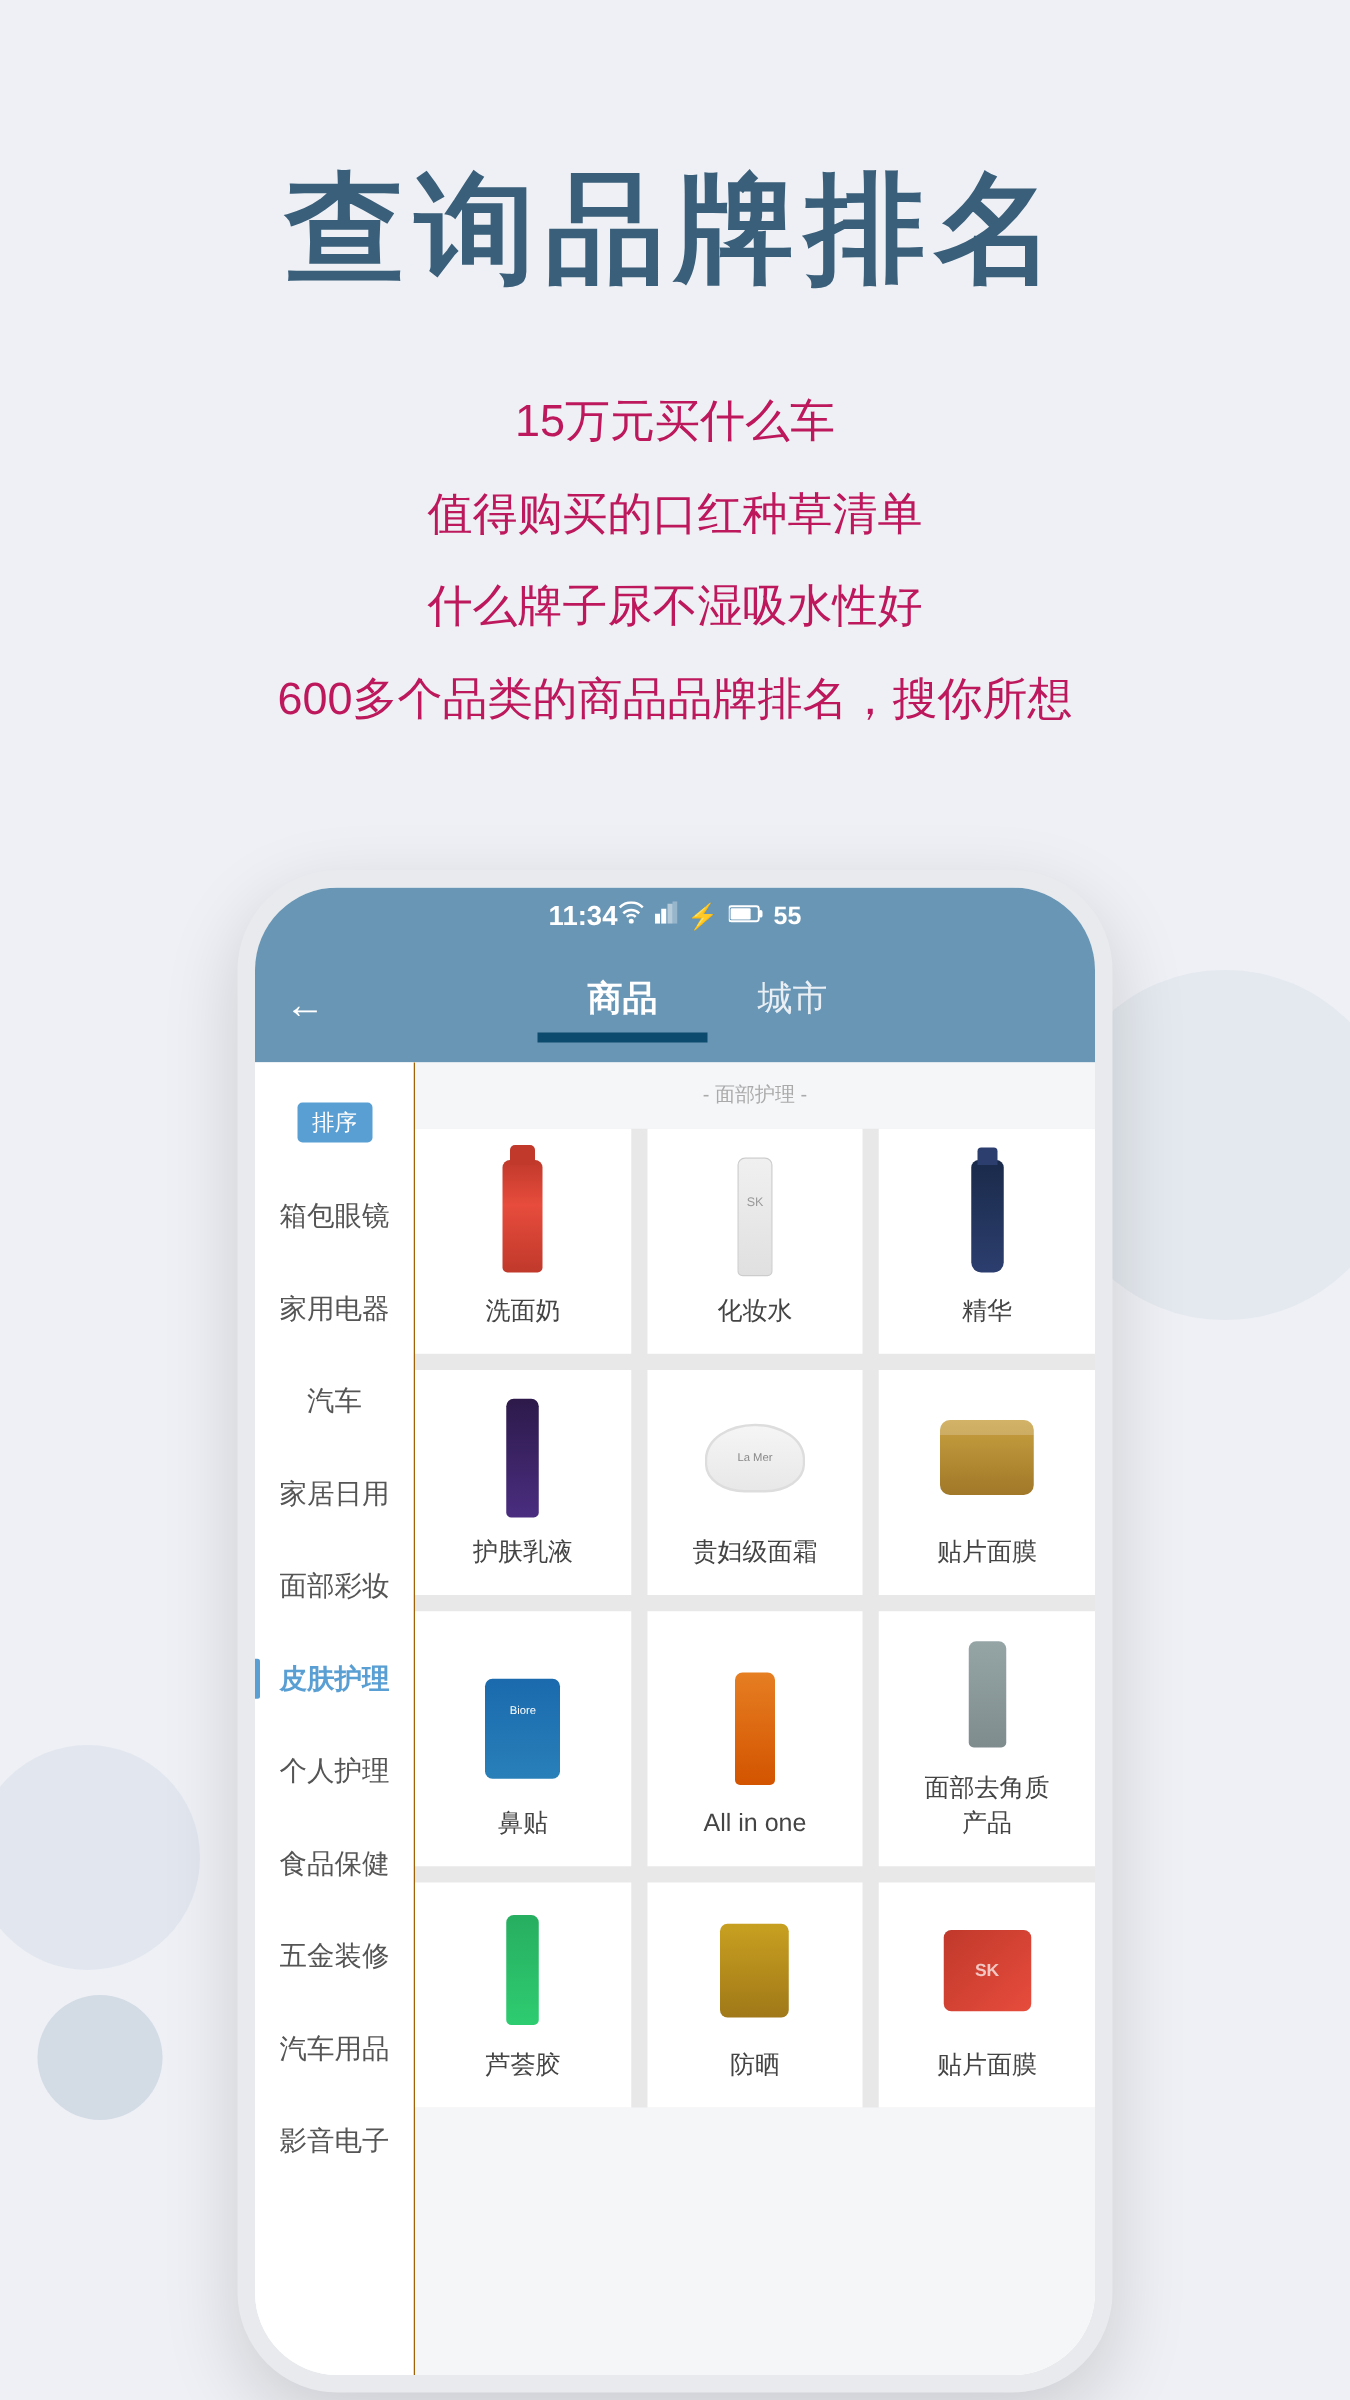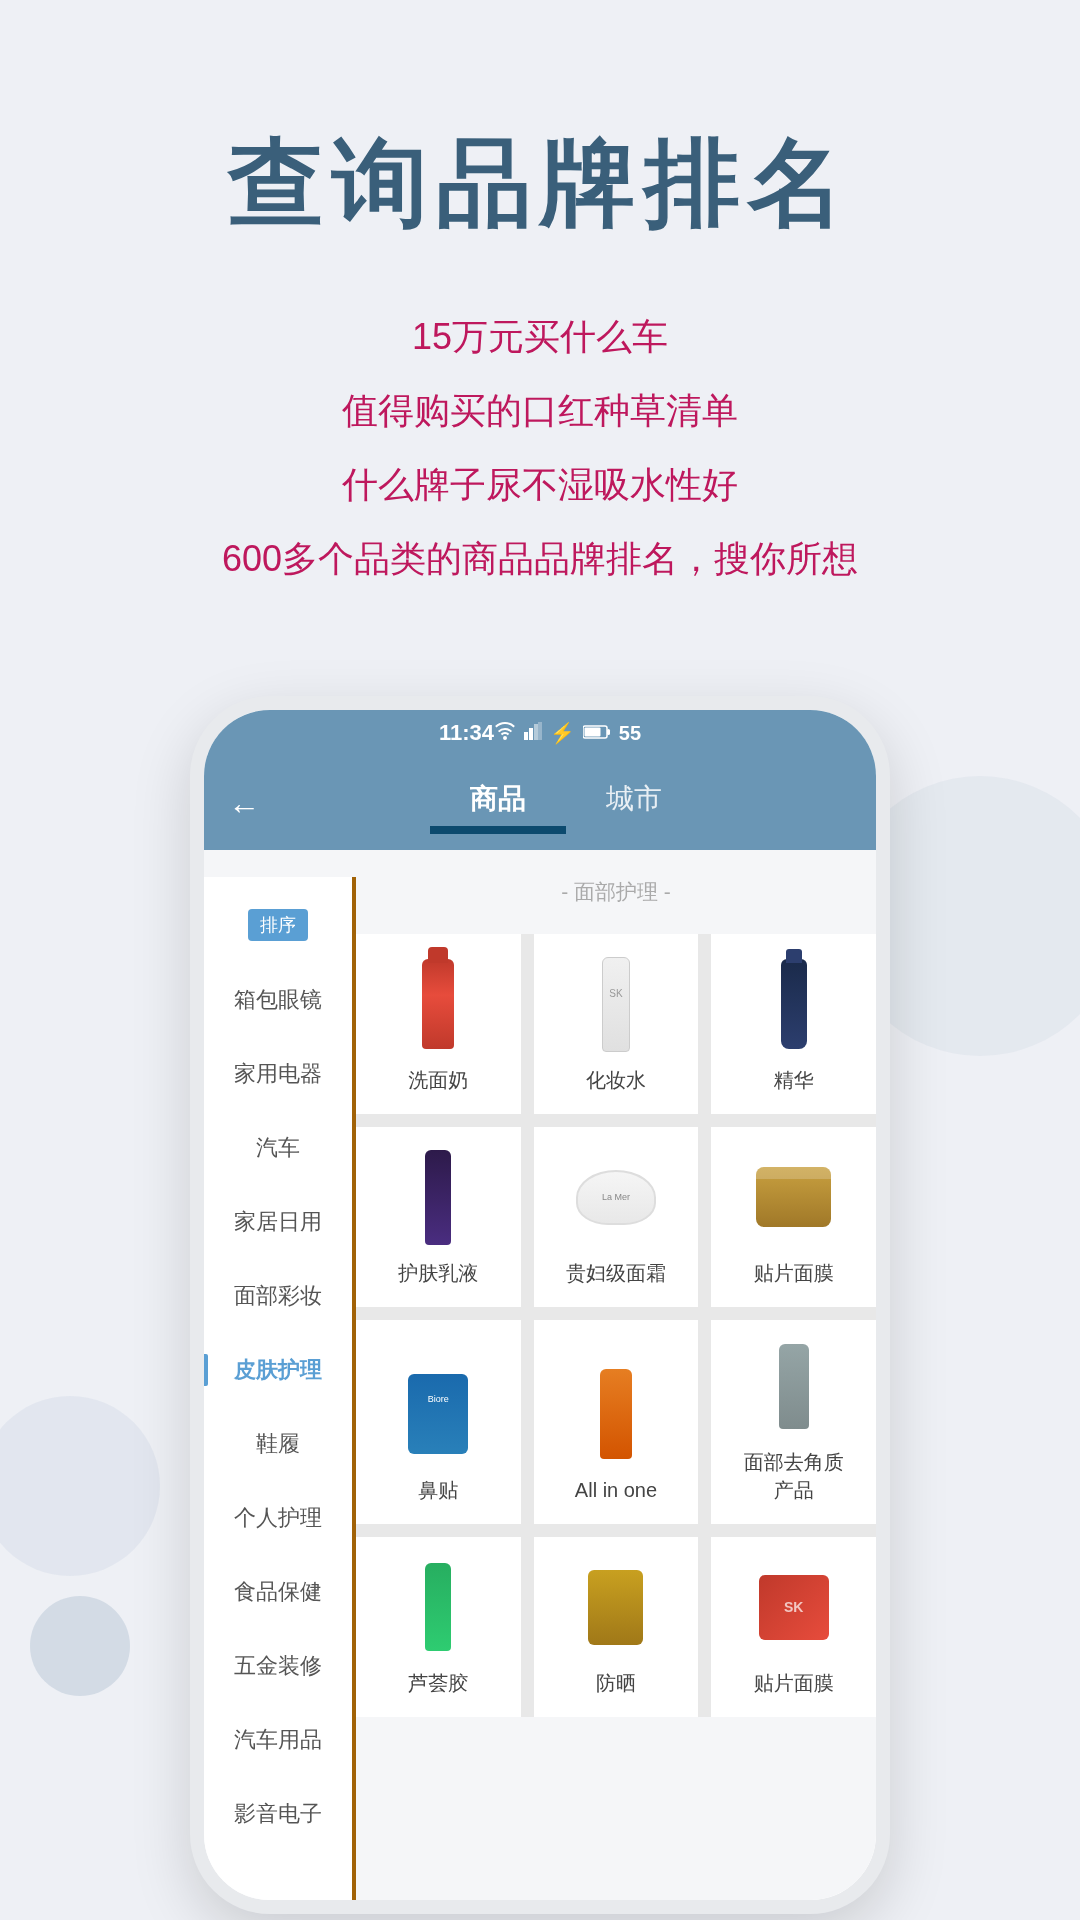--- a/index.html
+++ b/index.html
@@ -140,25 +140,24 @@
 
     
     .phone-content {
       display: flex;
       background: #f5f6f8;
       min-height: 1050px;
     }
 
     
     .sidebar {
-      width: 152px;
+      width: 128px;
       background: #fff;
-      border-right: 4px solid #a16207;
+      border-right: 1px solid #a16207;
       padding: 10px 0;
-      margin-top: 27px;
     }
     .sidebar-item {
       padding: 22px 0;
       text-align: center;
       font-size: 22px;
       color: #555;
       cursor: pointer;
       position: relative;
     }
     .sidebar-item.active {
@@ -187,22 +186,22 @@
 
     
     .product-grid-area {
       flex: 1;
       padding: 0;
       overflow: hidden;
     }
     .section-header {
       text-align: center;
       color: #aaa;
-      font-size: 21px;
-      padding: 28px 0;
+      font-size: 16px;
+      padding: 16px 0;
       background: #f5f6f8;
     }
     .product-grid {
       display: grid;
       grid-template-columns: repeat(3, 1fr);
       gap: 13px;
       background: #e8e8e8;
     }
     .product-cell {
       background: #fff;
@@ -464,21 +463,20 @@
       <div class="sidebar">
         <div class="sidebar-item">
           <span class="sidebar-badge">排序</span>
         </div>
         <div class="sidebar-item">箱包眼镜</div>
         <div class="sidebar-item">家用电器</div>
         <div class="sidebar-item">汽车</div>
         <div class="sidebar-item">家居日用</div>
         <div class="sidebar-item">面部彩妆</div>
         <div class="sidebar-item active">皮肤护理</div>
-        <div class="sidebar-item">鞋履</div>
         <div class="sidebar-item">个人护理</div>
         <div class="sidebar-item">食品保健</div>
         <div class="sidebar-item">五金装修</div>
         <div class="sidebar-item">汽车用品</div>
         <div class="sidebar-item">影音电子</div>
       </div>
 
       <div class="product-grid-area">
         <div class="section-header">- 面部护理 -</div>
         <div class="product-grid">

